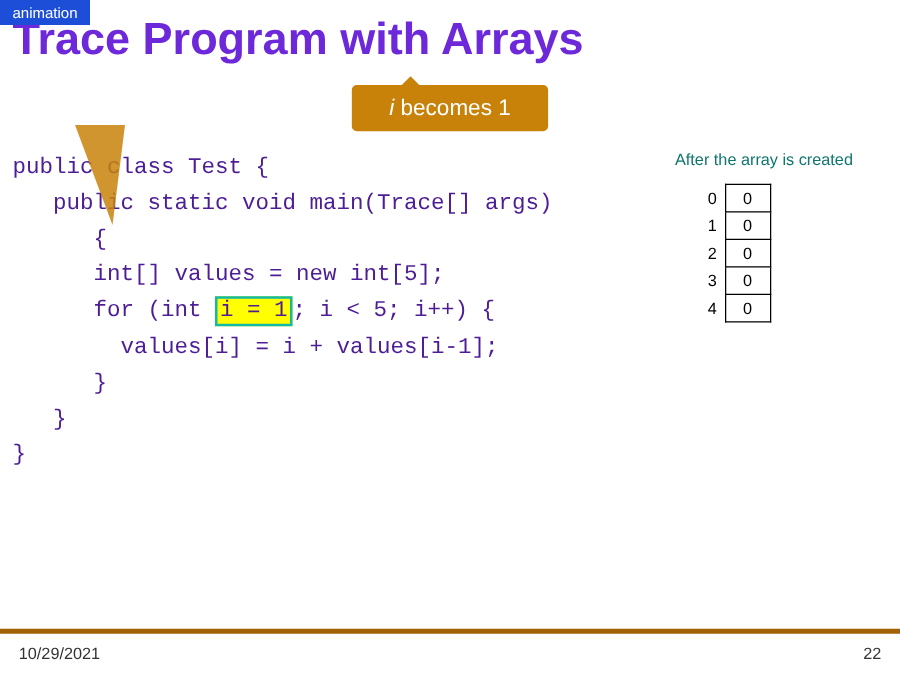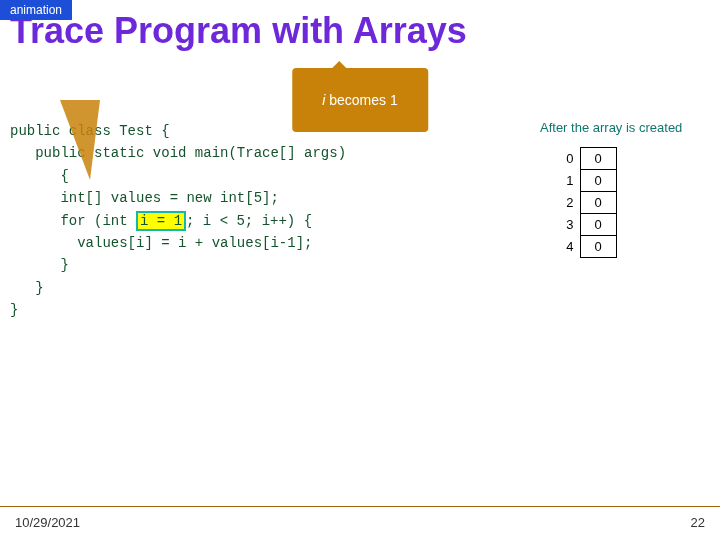--- a/index.html
+++ b/index.html
@@ -35,43 +35,43 @@
     }
 
     
     #tooltip-banner {
       position: absolute;
       top: 68px;
       left: 50%;
       transform: translateX(-50%);
       background: #c8820a;
       color: #fff;
-      font-size: 14px;
-      padding: 24px 30px;
+      font-size: 18px;
+      padding: 8px 30px;
       border-radius: 4px;
       white-space: nowrap;
       z-index: 5;
     }
     #tooltip-banner::before {
       content: '';
       position: absolute;
       top: -14px;
       left: 40px;
       border: 7px solid transparent;
       border-bottom-color: #c8820a;
     }
 
     
     #code-area {
       position: absolute;
       top: 120px;
       left: 10px;
       font-family: 'Courier New', Courier, monospace;
-      font-size: 14px;
-      color: #14532d;
+      font-size: 18px;
+      color: #4c1d95;
       line-height: 1.6;
     }
 
     .code-line {
       white-space: pre;
     }
 
     
     .highlight-box {
       background: #ffff00;
@@ -125,21 +125,21 @@
     #footer {
       position: absolute;
       bottom: 10px;
       left: 0;
       right: 0;
       display: flex;
       justify-content: space-between;
       padding: 0 15px;
       font-size: 13px;
       color: #333;
-      border-top: 1px solid #a16207;
+      border-top: 4px solid #a16207;
       padding-top: 8px;
     }
 
     
     #arrow-shape {
       position: absolute;
       top: 100px;
       left: 60px;
       width: 0;
       height: 0;

